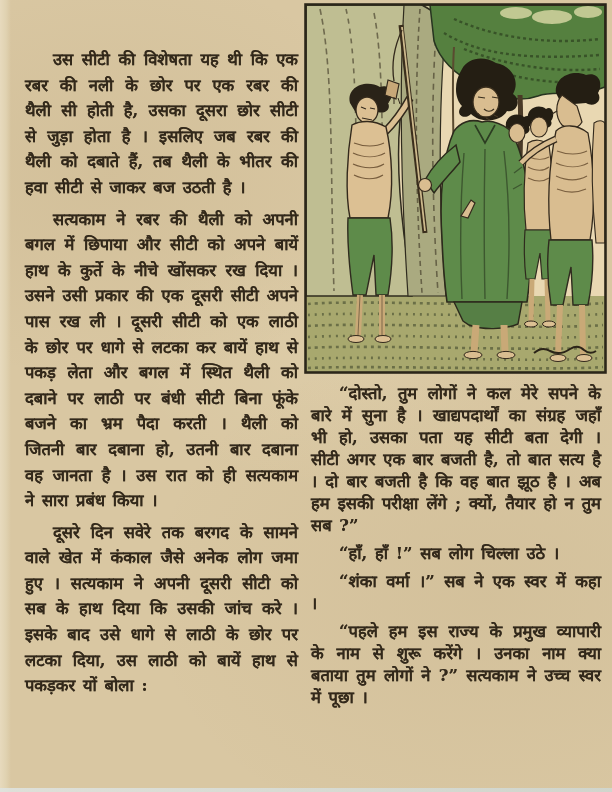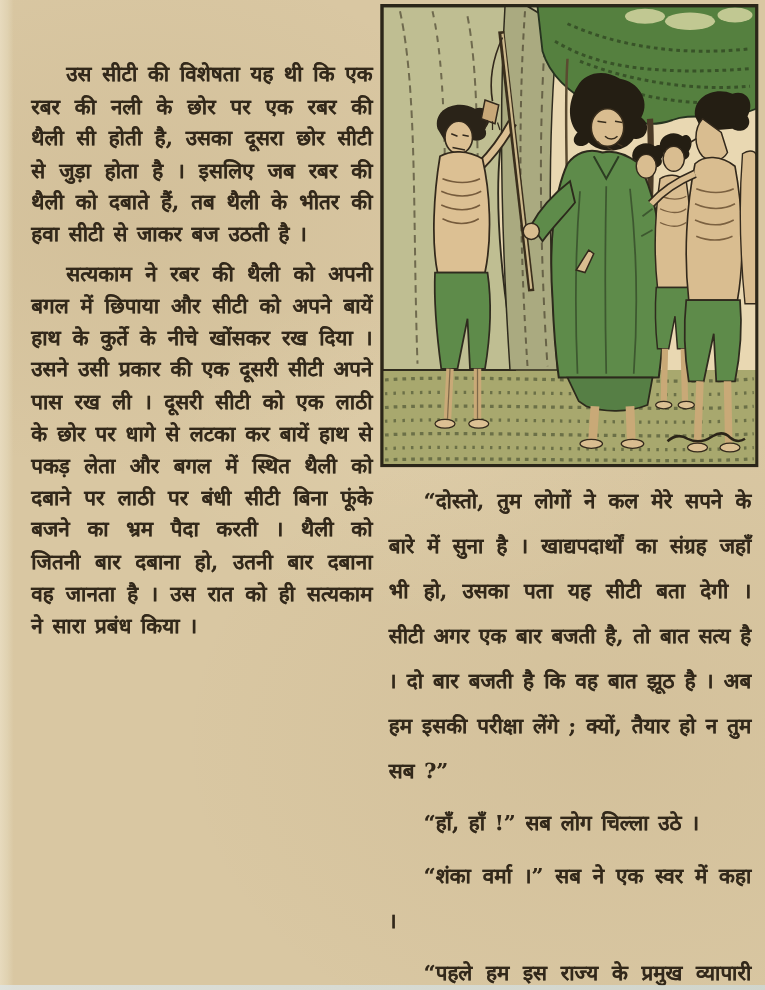--- a/index.html
+++ b/index.html
@@ -34,21 +34,21 @@
     text-align-last: left;
     font-size: 16.5px;
     line-height: 25.6px;
     font-weight: 600;
     word-spacing: 2px;
     color: #32281a;
     text-shadow: 0 0 .4px rgba(50,40,26,.55);
   }
   .col p { text-indent: 1.7em; margin-bottom: 6px; }
   .col-left  { left: 25px;  top: 47px;  width: 273px; height: 700px; }
-  .col-right { left: 311px; top: 383px; width: 290px; height: 372px; line-height: 36px; }
+  .col-right { left: 311px; top: 383px; width: 290px; height: 372px; line-height: 22px; }
   .illustration {
     position: absolute; left: 304px; top: 3px; width: 303px; height: 371px;
   }
   .illustration svg { display: block; }
   .footer {
     position: absolute; left: 25px; right: 22px; top: 793px;
     display: flex; justify-content: flex-start; align-items: baseline;
   }
   .magazine-title { font-weight: 700; font-size: 17px; letter-spacing: .5px; color: #2c2215; }
   .page-number   { font-weight: 700; font-size: 16px; color: #2c2215; padding-right: 4px; }
@@ -202,20 +202,21 @@
 
       <path d="M230,350 q8,-7 16,-2 q10,5 20,-2 q8,-5 14,1 q6,5 12,1" stroke="#2b2418" stroke-width="2" fill="none"></path>
 
       <rect x="1.5" y="1.5" width="300" height="368" fill="none" stroke="#2b2619" stroke-width="2.6"></rect>
     </svg>
   </figure>
 
   <div class="col col-left">
     <p>उस सीटी की विशेषता यह थी कि एक रबर की नली के छोर पर एक रबर की थैली सी होती है, उसका दूसरा छोर सीटी से जुड़ा होता है । इसलिए जब रबर की थैली को दबाते हैं, तब थैली के भीतर की हवा सीटी से जाकर बज उठती है ।</p>
     <p>सत्यकाम ने रबर की थैली को अपनी बगल में छिपाया और सीटी को अपने बायें हाथ के कुर्ते के नीचे खोंसकर रख दिया । उसने उसी प्रकार की एक दूसरी सीटी अपने पास रख ली । दूसरी सीटी को एक लाठी के छोर पर धागे से लटका कर बायें हाथ से पकड़ लेता और बगल में स्थित थैली को दबाने पर लाठी पर बंधी सीटी बिना फूंके बजने का भ्रम पैदा करती । थैली को जितनी बार दबाना हो, उतनी बार दबाना वह जानता है । उस रात को ही सत्यकाम ने सारा प्रबंध किया ।</p>
+    <p>दूसरे दिन सवेरे तक बरगद के सामने वाले खेत में कंकाल जैसे अनेक लोग जमा हुए ।  सत्यकाम ने अपनी दूसरी सीटी को सब के हाथ दिया कि उसकी जांच करे । इसके बाद उसे धागे से लाठी के छोर पर लटका दिया, उस लाठी को बायें हाथ से पकड़कर यों बोला :</p>
   </div>
 
   <div class="col col-right">
     <p>“दोस्तो, तुम लोगों ने कल मेरे सपने के बारे में सुना है ।  खाद्यपदार्थों का संग्रह जहाँ भी हो, उसका पता यह सीटी बता देगी ।  सीटी अगर एक बार बजती है, तो बात सत्य है ।  दो बार बजती है कि वह बात झूठ है ।  अब हम इसकी परीक्षा लेंगे ; क्यों, तैयार हो न तुम सब ?”</p>
     <p>“हाँ, हाँ !”  सब लोग चिल्ला उठे ।</p>
     <p>“शंका वर्मा ।”  सब ने एक स्वर में कहा ।</p>
     <p>“पहले हम इस राज्य के प्रमुख व्यापारी के नाम से शुरू करेंगे ।  उनका नाम क्या बताया तुम लोगों ने ?”  सत्यकाम ने उच्च स्वर में पूछा ।</p>
   </div>
 
   <div class="footer">

